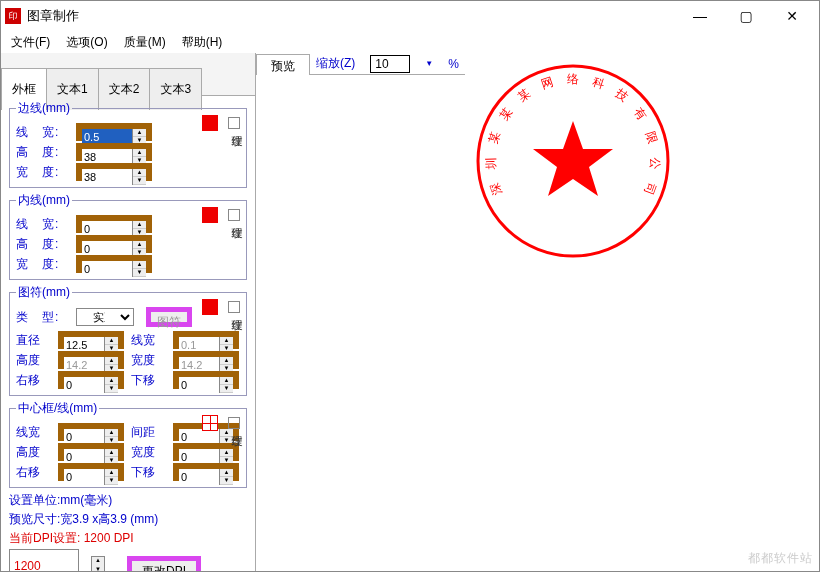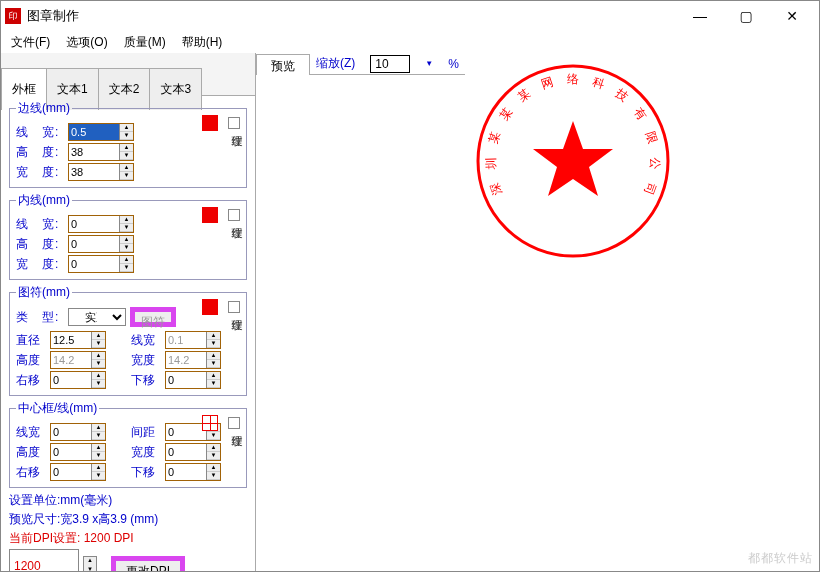--- a/index.html
+++ b/index.html
@@ -12,23 +12,23 @@
 .menubar{height:22px;display:flex;align-items:center;padding:0 4px;gap:4px}
 .menubar span{padding:2px 6px}
 .main{display:flex;height:calc(100% - 52px)}
 .left{width:255px;border-right:1px solid #aaa;padding:0;overflow:hidden}
 .tabs{display:flex;border-bottom:1px solid #aaa;background:#f4f4f4}
 .tab{padding:12px 10px;border:1px solid #aaa;border-bottom:none;background:#fff;margin-right:-1px;position:relative;top:15px}
 .tab.inactive{background:#eee}
 .panel{padding:4px 8px}
 fieldset{border:1px solid #99b;margin-bottom:4px;padding:4px 4px 4px 6px;position:relative}
 legend{color:#00c;padding:0 2px;font-size:12px}
-.row{display:flex;align-items:center;margin:2px 0;gap:4px}
+.row{display:flex;align-items:center;margin:2px 0;gap:12px}
 .lbl{color:#00c;min-width:48px;letter-spacing:1px}
-.spin{display:flex;align-items:center;border:1px solid #a16207;height:18px;background:#fff}
+.spin{display:flex;align-items:flex-start;border:6px solid #a16207;height:18px;background:#fff}
 .spin input{border:none;width:40px;padding:0 2px;font-size:11px;outline:none;height:16px}
 .spin input.sel{background:#2060c0;color:#fff}
 .spin .arrows{width:14px;height:16px;display:flex;flex-direction:column;border-left:1px solid #888}
 .spin .arrows div{flex:1;font-size:6px;line-height:7px;text-align:center;background:#eee;border-bottom:1px solid #ccc}
 .redbox{width:16px;height:16px;background:#e00;position:absolute;right:28px;top:-2px}
 .vtxt{writing-mode:vertical-rl;font-size:11px;color:#333;position:absolute;right:2px;top:10px}
 .chk{width:12px;height:12px;border:1px solid #888;position:absolute;right:6px;top:0px}
 .sel2{border:1px solid #888;height:18px;width:58px;background:#fff;font-size:11px;padding:0 12px}
 .btn{border:5px solid #d946ef;background:#eee;padding:2px 10px;height:20px}
 .info{color:#00c;margin:2px 0}

